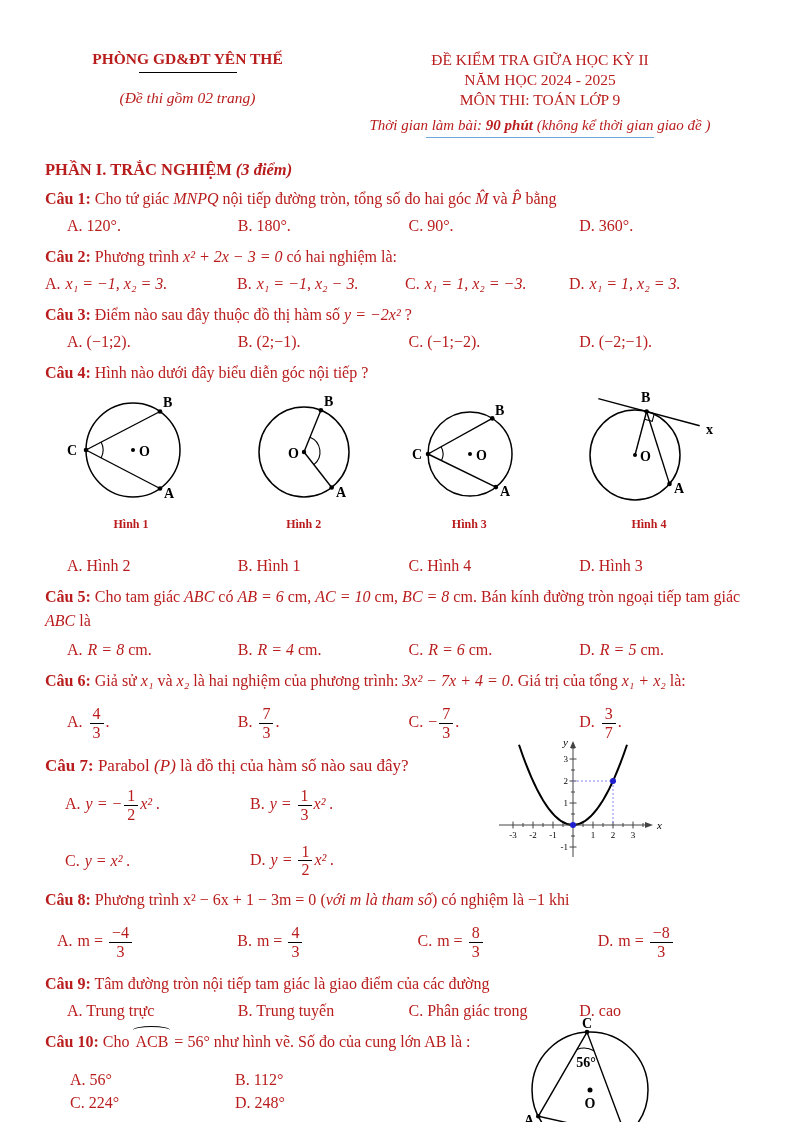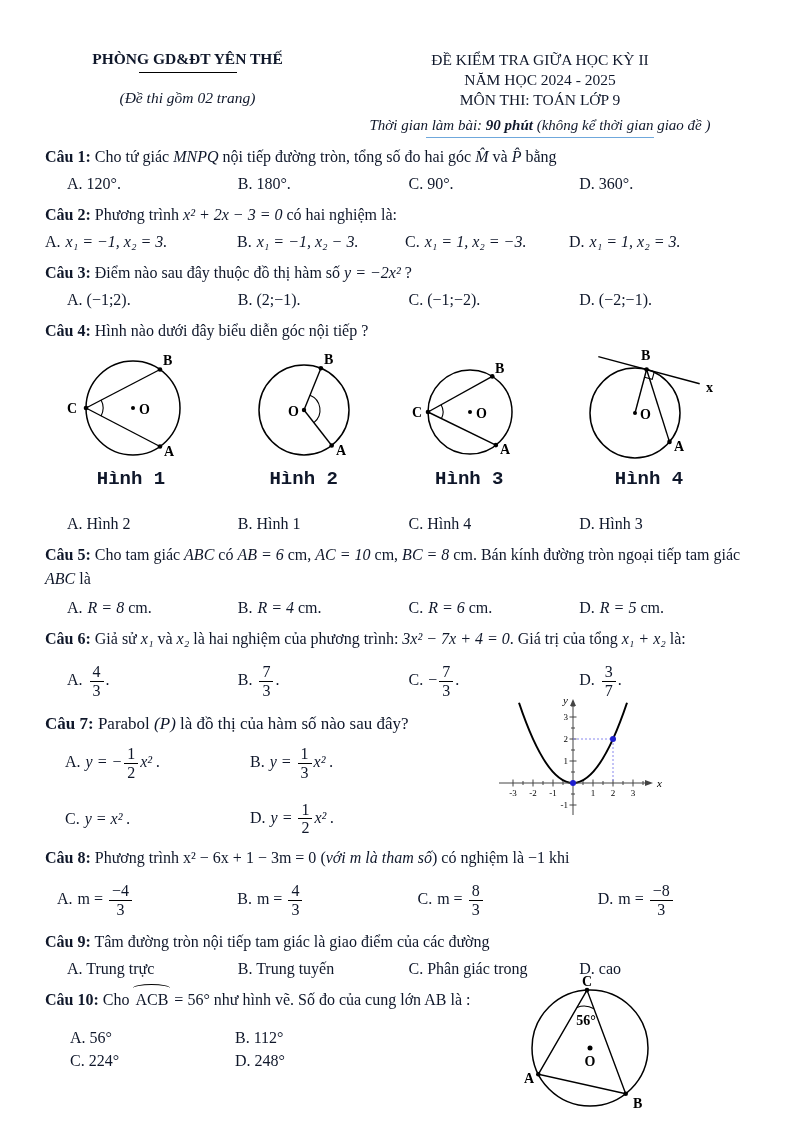--- a/index.html
+++ b/index.html
@@ -1,20 +1,20 @@
 <!DOCTYPE html>
 <html><head>
 <meta charset="utf-8">
 <style>
   html,body{margin:0;padding:0;background:#ffffff;}
   .page{
     width:794px;height:1122px;box-sizing:border-box;
     padding:50px 44px 0 45px;
     font-family:"Liberation Serif","DejaVu Serif",serif;
-    font-size:16px;color:#0f172a;position:relative;overflow:hidden;background:#fff;
+    font-size:16px;color:#b91c1c;position:relative;overflow:hidden;background:#fff;
   }
   
   .hdr{display:flex;}
   .hdr-left{width:285px;text-align:center;}
   .org{font-weight:bold;font-size:15.5px;}
   .org-rule{width:98px;border-bottom:1.3px solid #000;margin:4px auto 0;}
   .note{font-style:italic;margin-top:16px;font-size:15.5px;}
   .hdr-right{flex:1;text-align:center;}
   .hdr-right .t{font-weight:normal;font-size:15.5px;line-height:1.3;}
   .time{font-style:italic;font-size:15px;margin-top:7px;}
@@ -36,21 +36,21 @@
   .opts10{display:grid;grid-template-columns:165px 185px;row-gap:5px;padding-left:25px;margin-top:16px;width:380px;}
   .frac{display:inline-block;vertical-align:-0.65em;text-align:center;line-height:1.08;margin:0 2px;}
   .frac .num{display:block;border-bottom:1px solid #000;padding:0 3px;}
   .frac .den{display:block;padding:0 3px;}
   .archat{position:relative;display:inline-block;padding:0 2px;}
   .archat::before{content:"";position:absolute;left:0;right:0;top:-4px;height:7px;
     border-top:1.5px solid #000;border-top-left-radius:100% 100%;border-top-right-radius:100% 100%;}
   
   .fig-row{display:flex;justify-content:space-between;margin-top:4px;padding:0 25px 0 20px;align-items:flex-end;}
   .fig{text-align:center;}
-  .fig .cap{font-weight:bold;font-size:19px;margin-top:4px;font-family:Liberation Mono, monospace;}
+  .fig .cap{font-weight:bold;font-size:12px;margin-top:11px;}
   svg{display:block;}
   svg text{font-family:"Liberation Serif","DejaVu Serif",serif;}
   .ptlab{font-weight:bold;font-size:14px;}
   .graph-abs{position:absolute;right:85px;top:-16px;}
   .fig10-abs{position:absolute;right:76px;top:-12px;}
 </style>
 </head>
 <body>
 
 <div class="page">
@@ -63,20 +63,21 @@
     </div>
     <div class="hdr-right">
       <div class="t">ĐỀ KIỂM TRA GIỮA HỌC KỲ II</div>
       <div class="t">NĂM HỌC 2024 - 2025</div>
       <div class="t">MÔN THI: TOÁN LỚP 9</div>
       <div class="time"><span>Thời gian làm bài: </span><span class="tb">90 phút</span><span> (không kể thời gian giao đề )</span></div>
       <div class="blue-rule"></div>
     </div>
   </div>
 
+  <div class="sec"><span>PHẦN I. TRẮC NGHIỆM </span><span class="pts">(3 điểm)</span></div>
 
   <div class="q">
     <div class="qtext"><span class="qlabel">Câu 1:</span><span> Cho tứ giác </span><span class="it">MNPQ</span><span> nội tiếp đường tròn, tổng số đo hai góc </span><span class="it">M̂</span><span> và </span><span class="it">P̂</span><span> bằng</span></div>
     <div class="opts">
       <span class="opt">A. 120°.</span>
       <span class="opt">B. 180°.</span>
       <span class="opt">C. 90°.</span>
       <span class="opt">D. 360°.</span>
     </div>
   </div>

